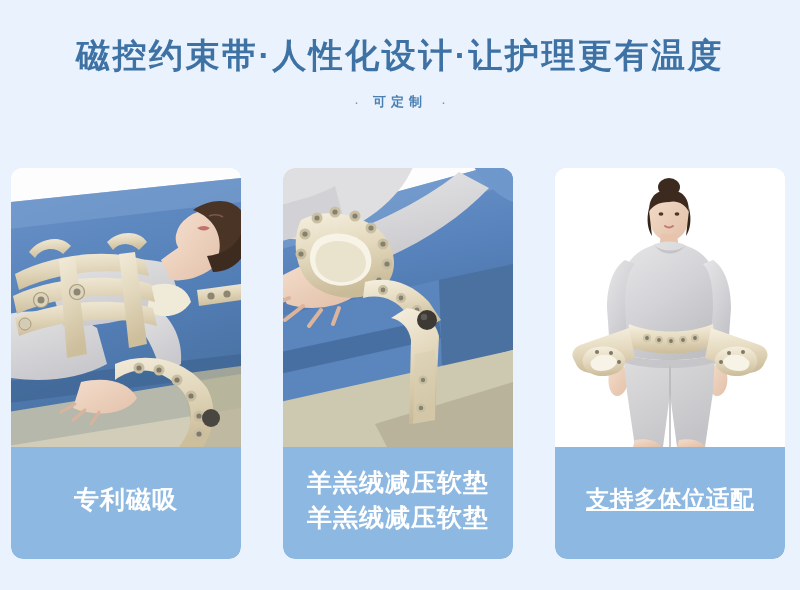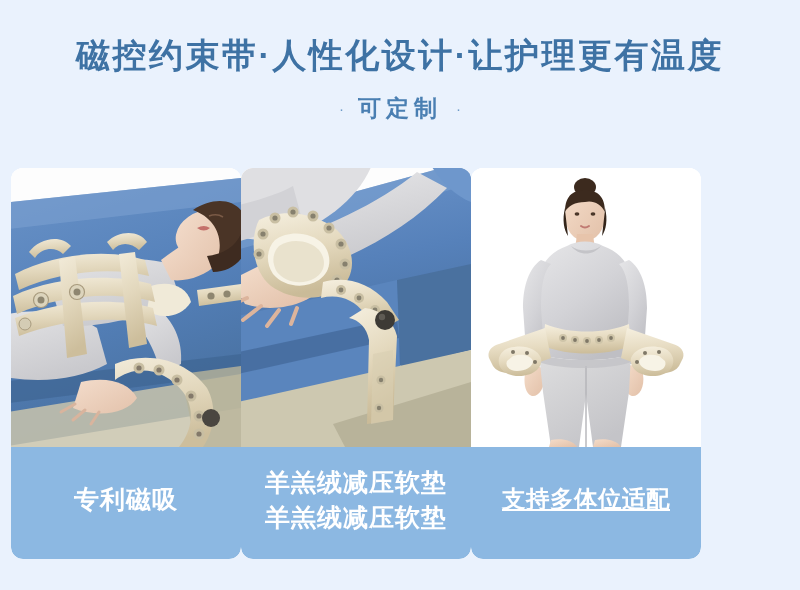--- a/index.html
+++ b/index.html
@@ -25,32 +25,33 @@
   .sub-title-row {
     margin-top:16px;
     display:flex;
     align-items:center;
     justify-content:center;
     gap:14px;
     color:#5d8dbd;
   }
   .sub-dot { font-size:15px; line-height:1; color:#6e9bc8; }
   .sub-title {
-    font-size:23px;
+    font-size:13px;
     font-weight:600;
     letter-spacing:5px;
     color:#4a7fb2;
   }
 
   
   .cards {
     position:absolute;
     top:168px; left:11px;
     width:776px; height:391px;
     display:flex;
+    gap:42px;
   }
   .card {
     width:230px; height:391px;
     border-radius:12px;
     overflow:hidden;
     display:flex;
     flex-direction:column;
     background:#ffffff;
     box-shadow:0 0 0 0 rgba(0,0,0,0);
   }

